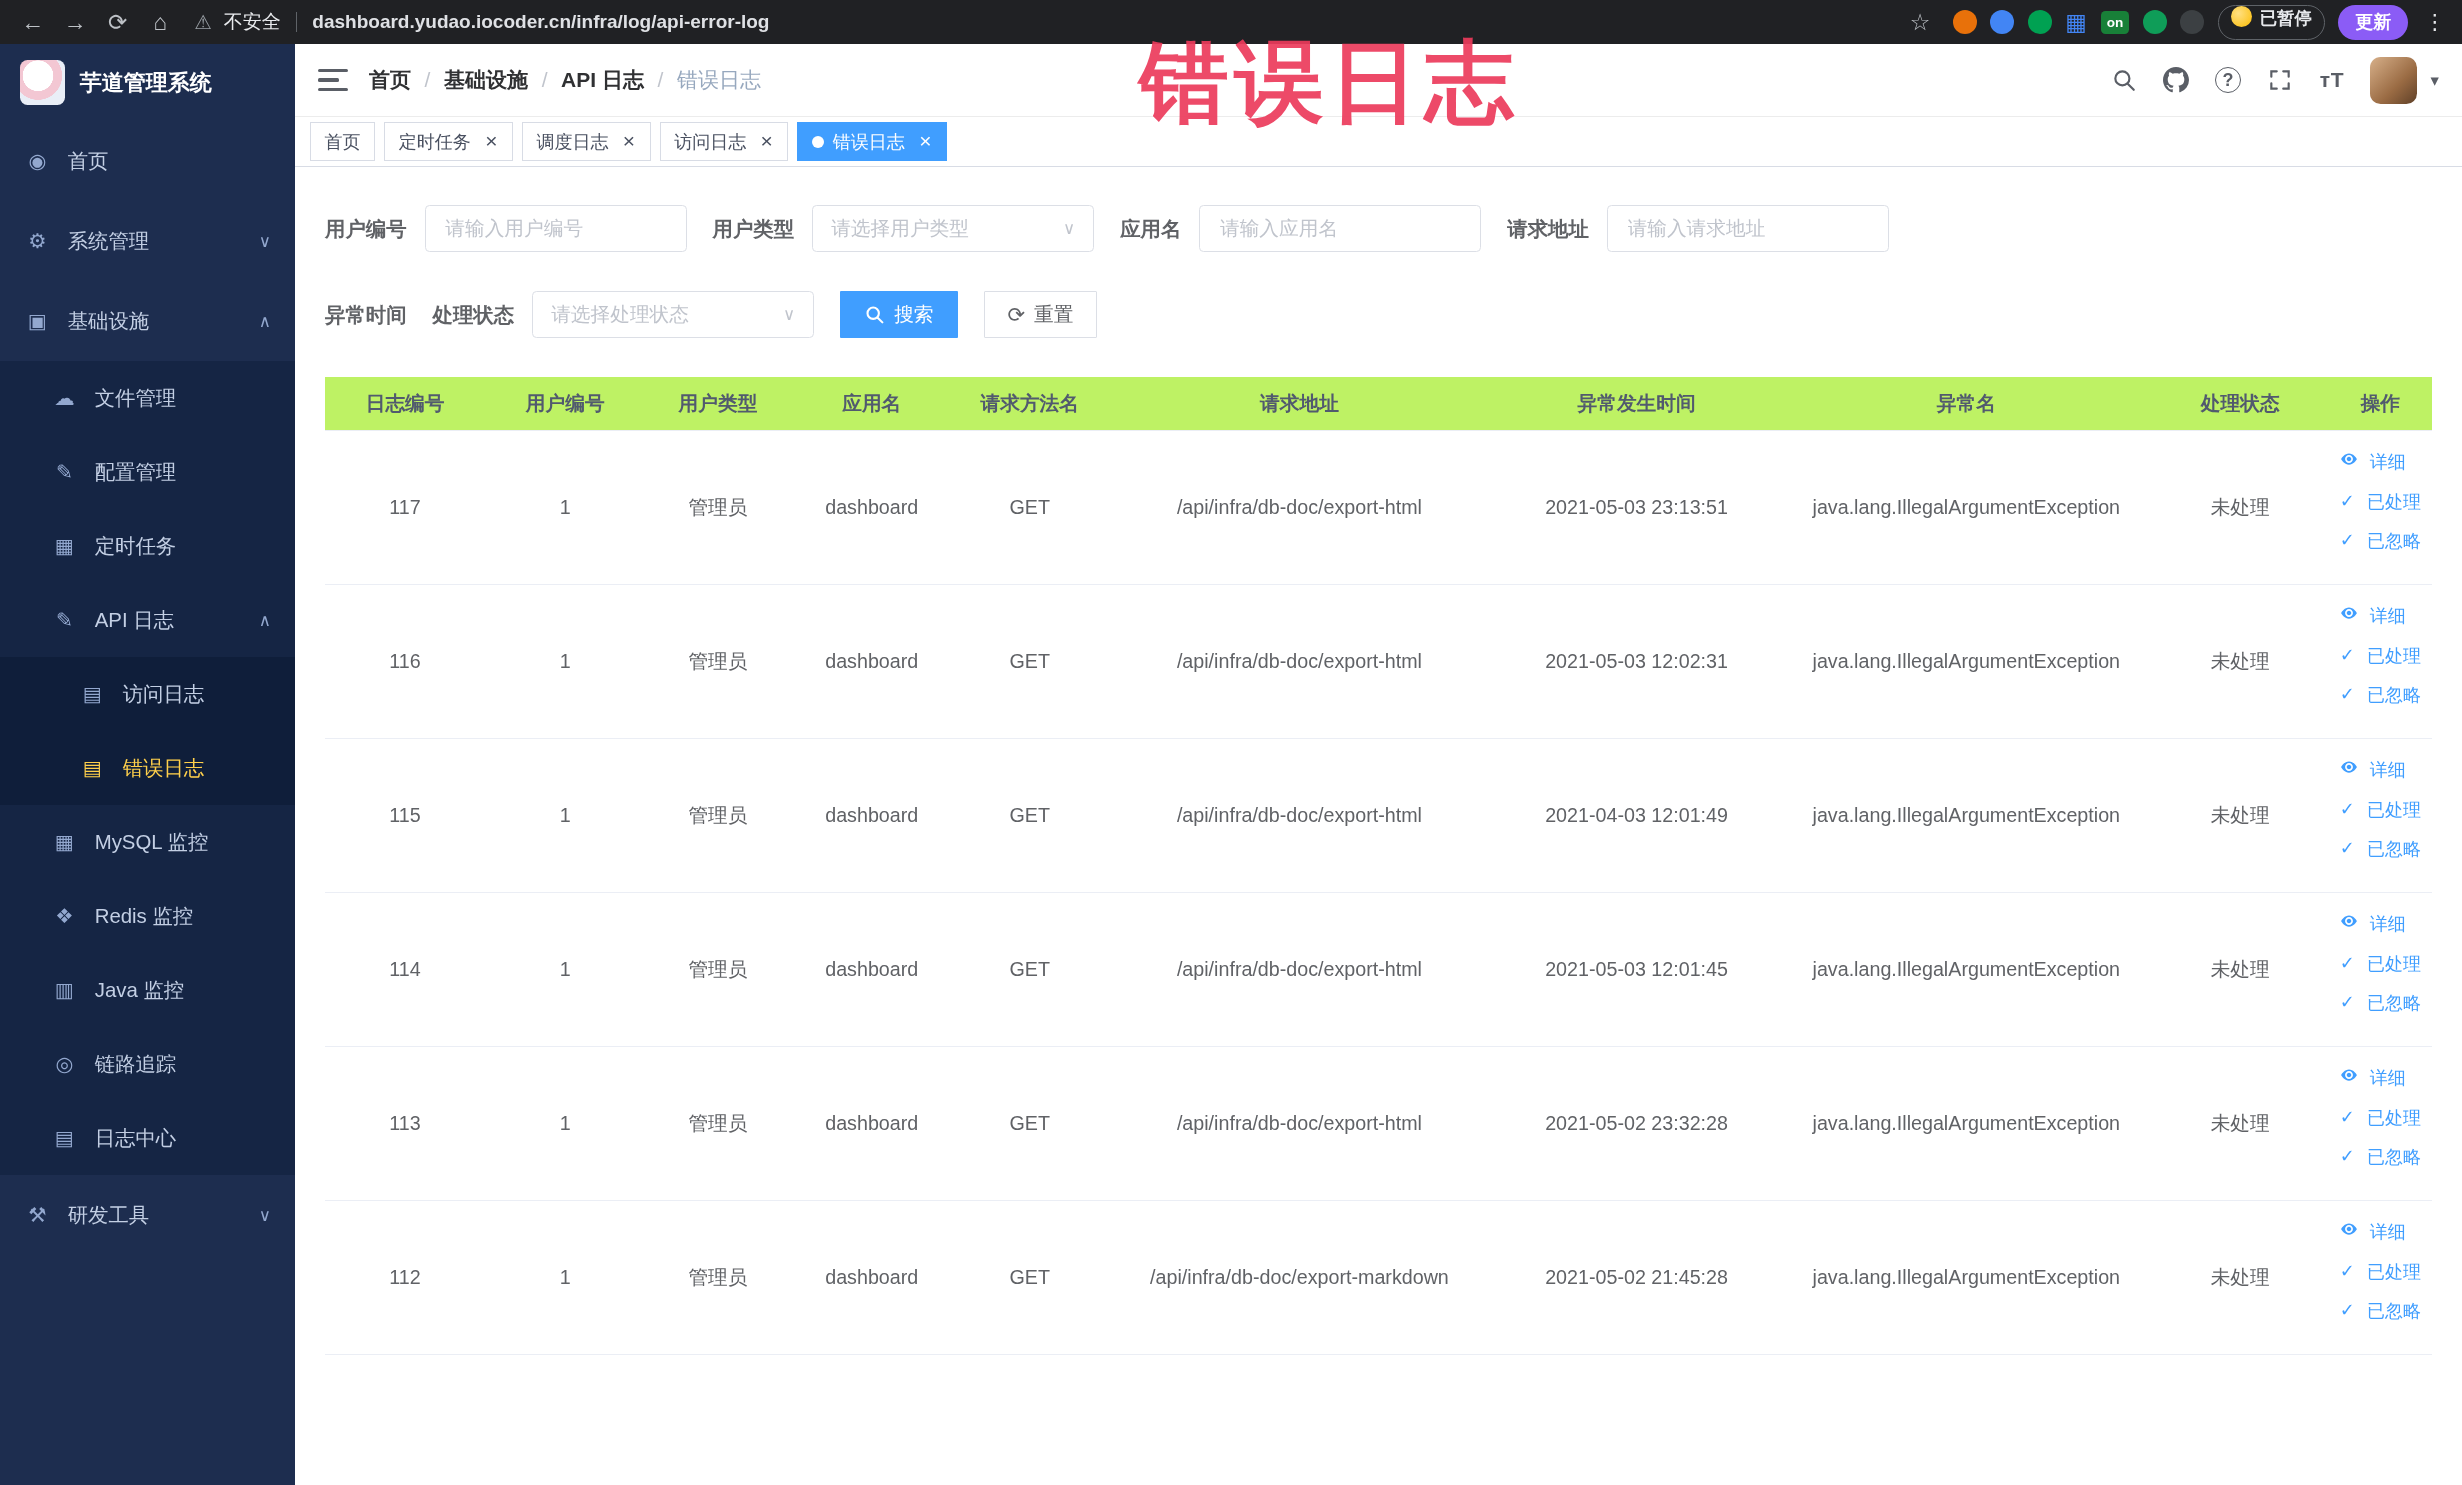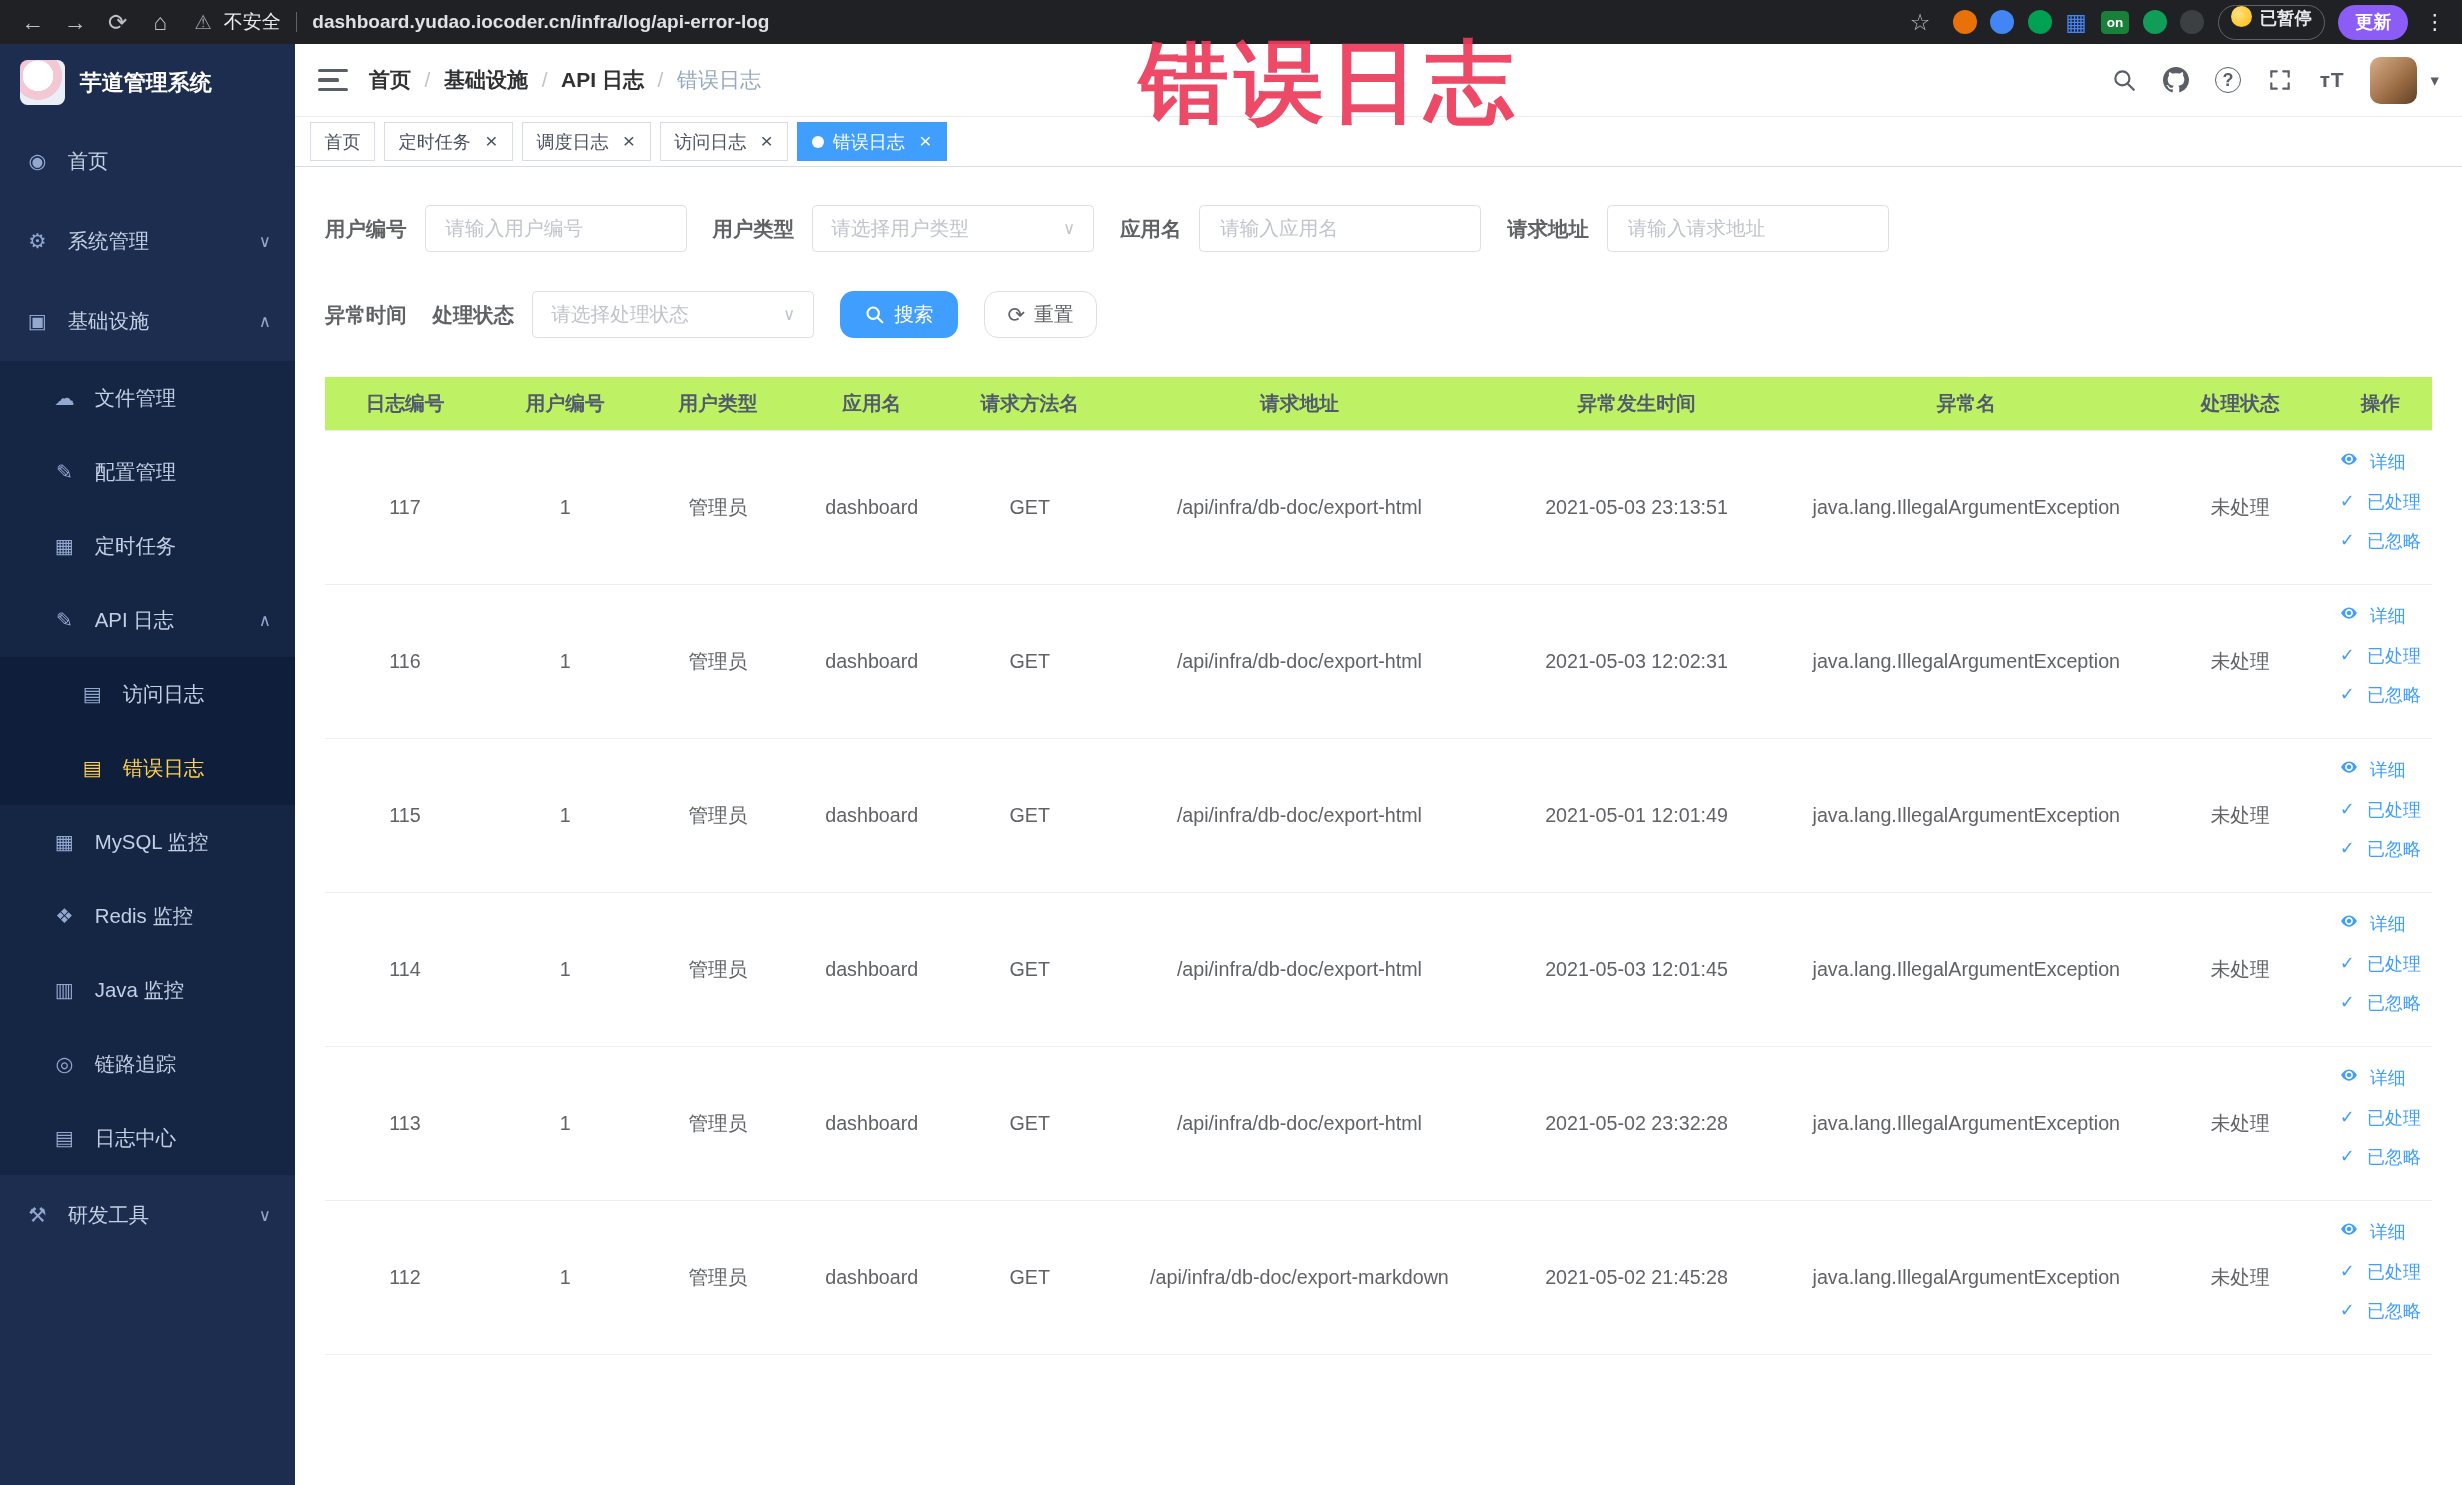--- a/index.html
+++ b/index.html
@@ -75,21 +75,21 @@
   .f-item{display:flex;align-items:center;gap:18px;}
   .f-label{font-size:20.4px;font-weight:700;color:#606266;white-space:nowrap;}
   .el-input{height:47px;border:0.8px solid #dcdfe6;border-radius:4.5px;padding:0 19.7px;font-size:19.7px;color:#606266;outline:none;background:#fff;font-family:inherit;}
   .el-input::placeholder{color:#c0c4cc;}
   .w346{width:262px;} .w372{width:282px;}
   .el-select{width:282px;height:47px;border:0.8px solid #dcdfe6;border-radius:4.5px;display:flex;align-items:center;justify-content:space-between;padding:0 18px;color:#c0c4cc;font-size:19.7px;cursor:pointer;background:#fff;}
   .sel-caret{color:#c0c4cc;font-size:16.7px;}
   .date-range{width:345px;height:47px;border:0.8px solid #dcdfe6;border-radius:4.5px;display:flex;align-items:center;gap:13.6px;padding:0 16.7px;color:#c0c4cc;font-size:19.7px;cursor:pointer;background:#fff;}
   .date-range svg{width:23px;height:23px;color:#c0c4cc;flex-shrink:0;}
   .range-sep{color:#c0c4cc;}
-  .btn{height:47px;border-radius:14px;font-size:19.7px;display:inline-flex;align-items:center;gap:9px;padding:0 23px;cursor:pointer;border:0.8px solid transparent;font-family:inherit;}
+  .btn{height:47px;border-radius:1px;font-size:19.7px;display:inline-flex;align-items:center;gap:9px;padding:0 23px;cursor:pointer;border:0.8px solid transparent;font-family:inherit;}
   .btn svg{width:21px;height:21px;}
   .btn-primary{background:#409eff;color:#fff;}
   .btn-plain{background:#fff;border-color:#dcdfe6;color:#606266;}
   .btn-plain .g{font-size:21px;line-height:1;}
 
   .toolbar{display:flex;align-items:center;margin:0 0 16.7px;}
   .btn-export{height:39px;padding:0 18px;font-size:18px;background:#fdf6ec;border:0.8px solid #f5dab1;color:#e6a23c;border-radius:4.5px;display:inline-flex;align-items:center;gap:7.6px;cursor:pointer;font-family:inherit;}
   .btn-export svg{width:19.7px;height:19.7px;}
   .toolbar-right{margin-left:auto;display:flex;gap:16.7px;}
   .circle-btn{width:44px;height:44px;border-radius:50%;border:0.8px solid #dcdfe6;display:flex;align-items:center;justify-content:center;color:#606266;font-size:21px;background:#fff;cursor:pointer;}
@@ -419,21 +419,21 @@
                 </div>
               </td>
             </tr>
             <tr class="data-row">
               <td>115</td>
               <td>1</td>
               <td>管理员</td>
               <td>dashboard</td>
               <td>GET</td>
               <td>/api/infra/db-doc/export-html</td>
-              <td>2021-05-01 12:01:49</td>
+              <td>2021-04-03 12:01:49</td>
               <td>java.lang.IllegalArgumentException</td>
               <td>未处理</td>
               <td>
                 <div class="ops">
                   <a class="op-link">
                     <span class="op-icon">
                       <svg viewBox="0 0 1024 1024" fill="currentColor">
                         <path d="M512 192C281 192 96 421 64 512c32 91 217 320 448 320s416-229 448-320c-32-91-217-320-448-320z m0 544c-124 0-224-100-224-224s100-224 224-224 224 100 224 224-100 224-224 224z m0-352c-71 0-128 57-128 128s57 128 128 128 128-57 128-128-57-128-128-128z"></path>
                       </svg>
                     </span>

